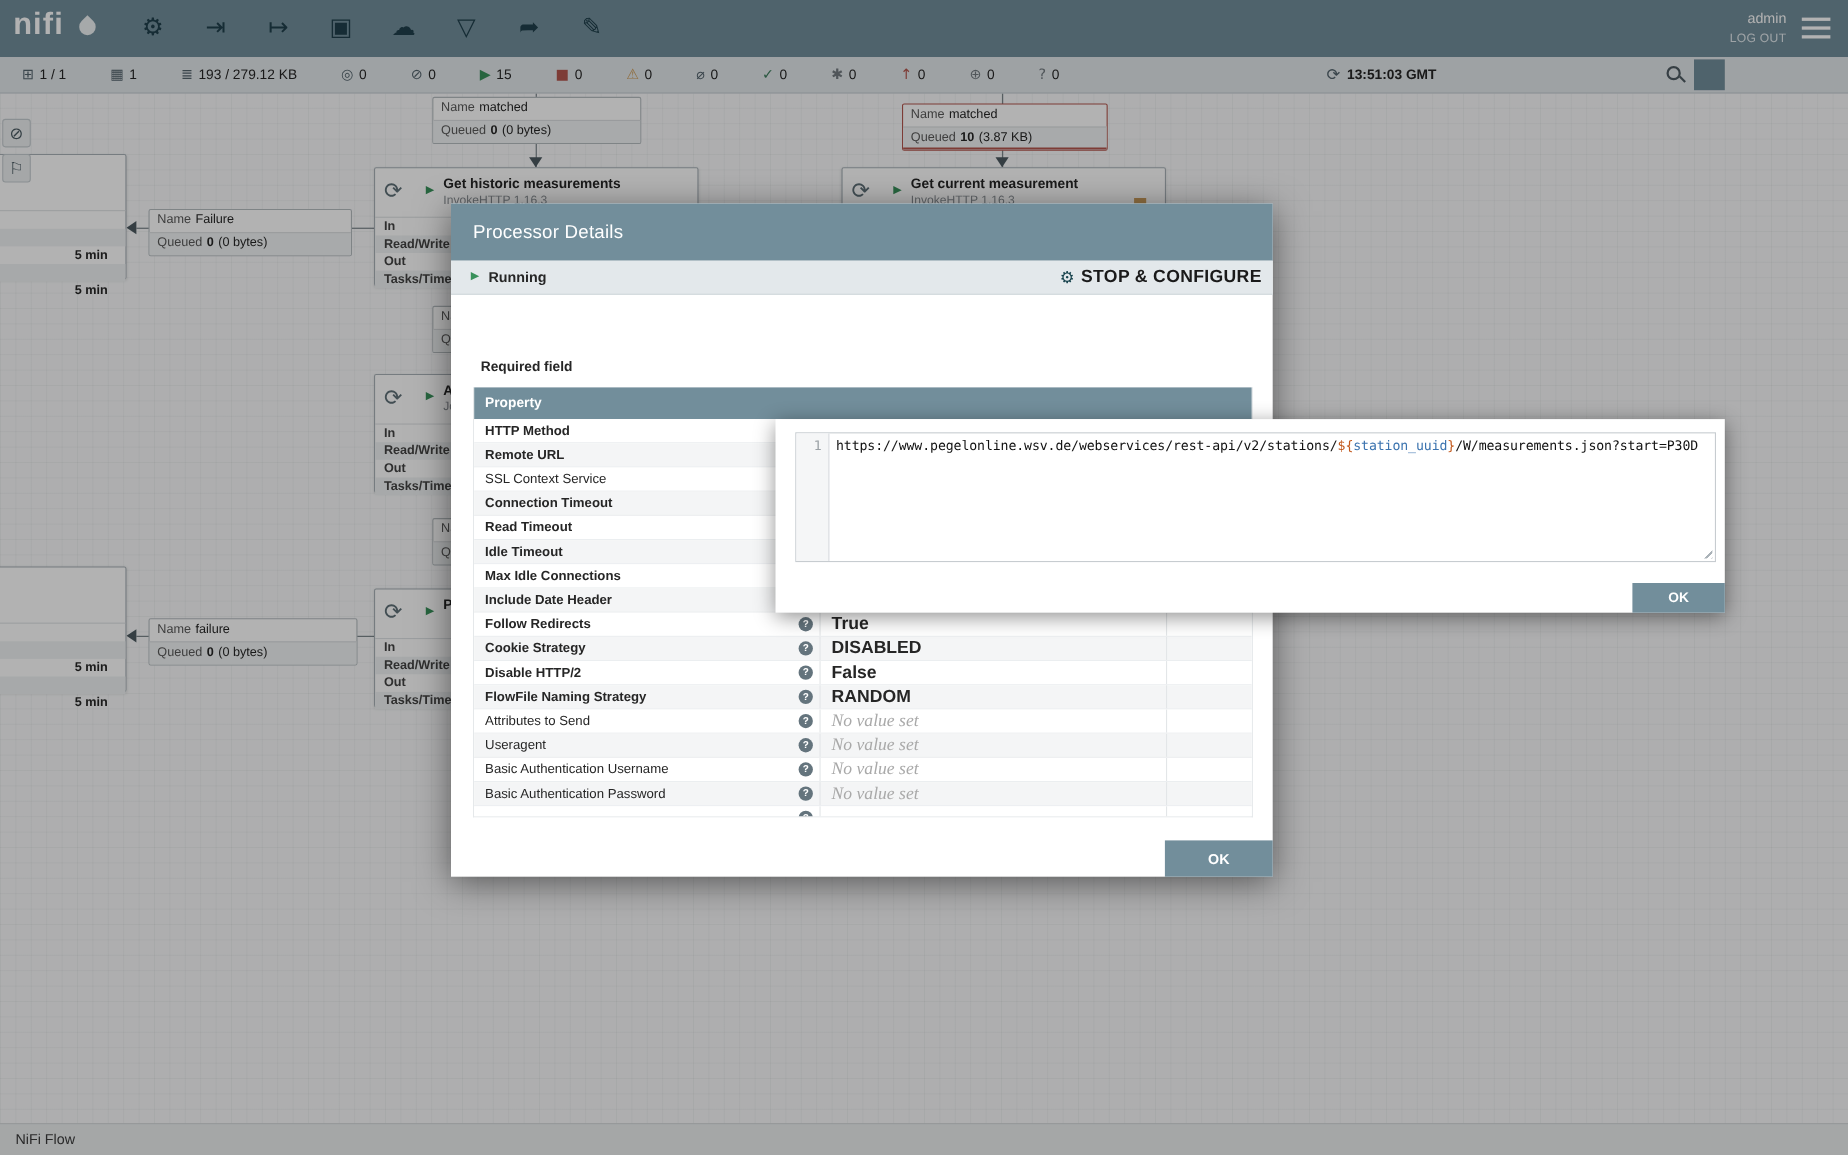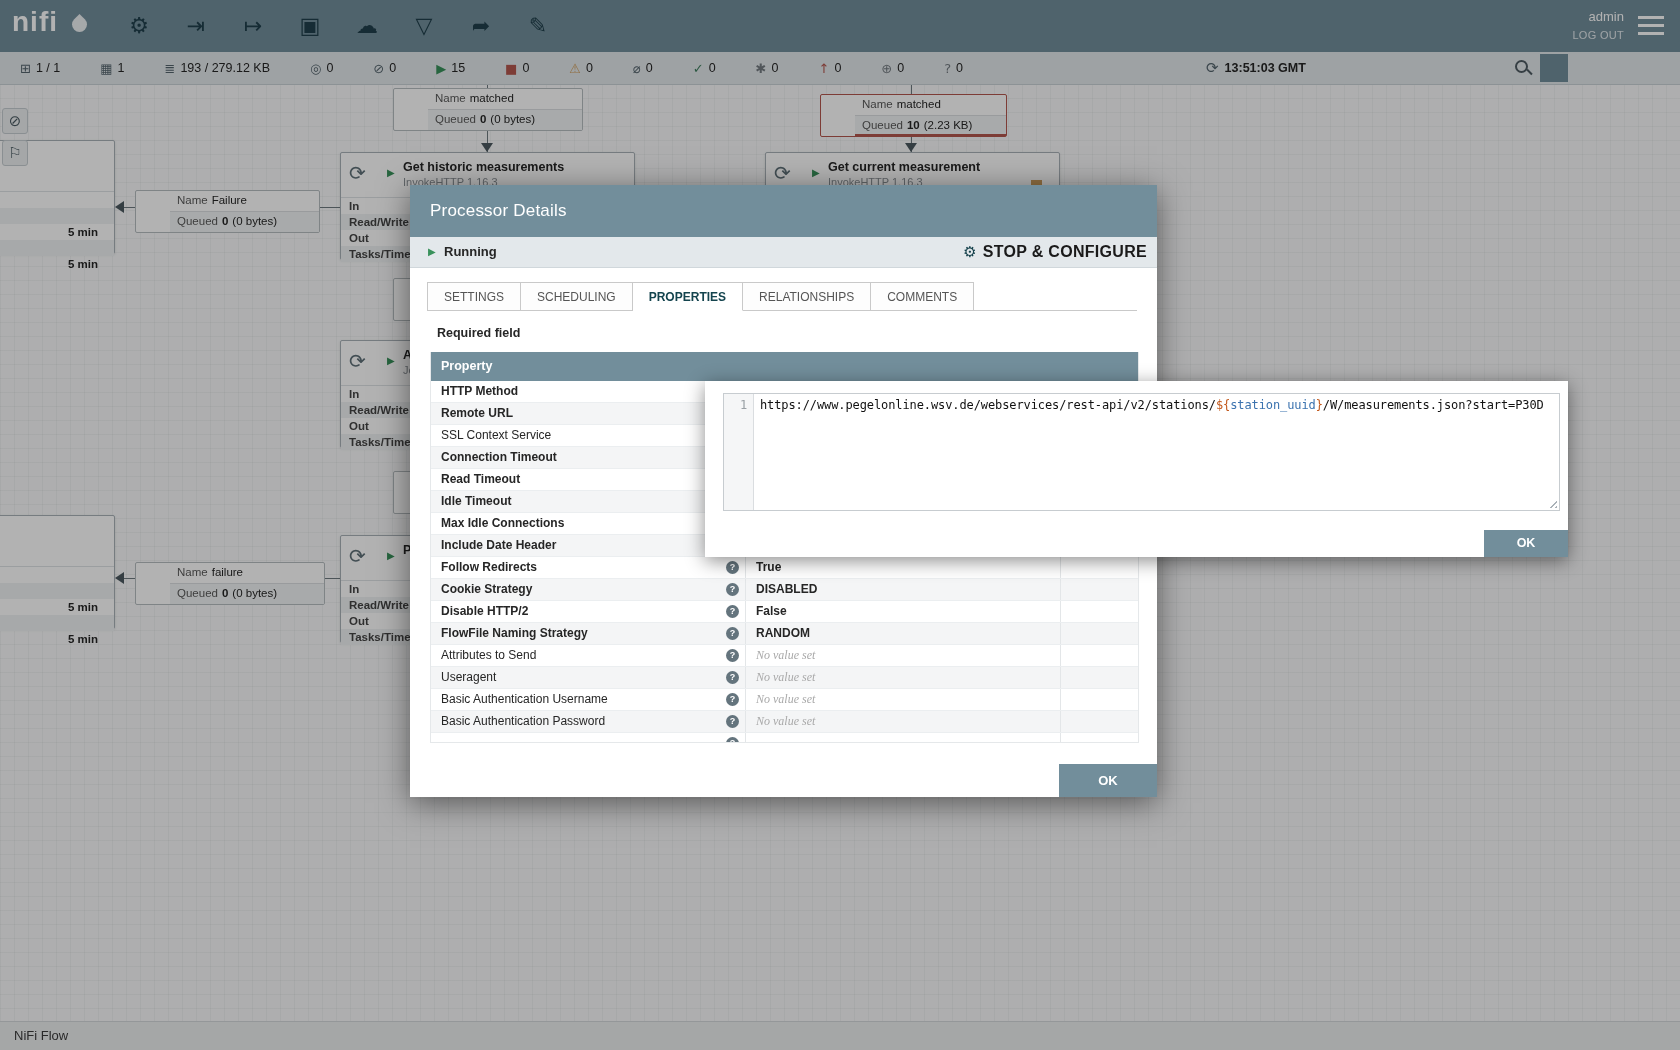--- a/index.html
+++ b/index.html
@@ -41,21 +41,21 @@
                      linear-gradient(to bottom,rgba(80,90,95,.05) 1px,transparent 1px);
     background-size:14px 14px;z-index:1;}
   .flow-layer{position:absolute;left:0;top:0;width:100%;height:100%;z-index:2;}
   .edge{position:absolute;background:#6f7a80;z-index:1;}
   .arrow-down{position:absolute;width:0;height:0;border-left:6px solid transparent;
     border-right:6px solid transparent;border-top:9px solid #4d5a61;z-index:1;}
   .arrow-left{position:absolute;width:0;height:0;border-top:6px solid transparent;
     border-bottom:6px solid transparent;border-right:9px solid #4d5a61;z-index:1;}
 
   .conn{position:absolute;background:#fff;border:1px solid #b6bdc1;border-radius:2px;
-    font-size:11.5px;z-index:2;box-sizing:border-box;padding-left:34px;}
+    font-size:11.5px;z-index:2;box-sizing:border-box;}
   .conn .r1{padding:2px 7px;height:16px;line-height:14px;white-space:nowrap;overflow:hidden;}
   .conn .r2{padding:2px 7px;height:16px;line-height:14px;background:#f1f4f5;
     border-top:1px solid #dcdfe1;white-space:nowrap;overflow:hidden;}
   .conn .k{color:#595959;}
   .conn .v{color:#262626;margin-left:4px;}
   .conn .b{font-weight:bold;}
   .conn.alert{border-color:#b4574e;}
   .conn.alert .r2{box-shadow:inset 0 -2px 0 #b4574e;}
 
   .proc{position:absolute;background:#fff;border:1px solid #a9b2b8;border-radius:2px;
@@ -114,21 +114,21 @@
   .thead .h1{width:315px;line-height:29px;padding-left:10px;box-sizing:border-box;}
   .thead .h2{flex:1;line-height:29px;padding-left:10px;}
   .trow{display:flex;height:22px;border-bottom:1px solid #ebeef0;background:#fff;box-sizing:border-box;}
   .trow.alt{background:#f4f5f6;}
   .c1{position:relative;width:315px;box-sizing:border-box;border-right:1px solid #e3e6e8;
     padding-left:10px;line-height:21px;font-size:12px;color:#262626;white-space:nowrap;overflow:hidden;}
   .c1.req .pname{font-weight:bold;}
   .help{position:absolute;right:6px;top:4px;width:13px;height:13px;border-radius:50%;background:#64747d;
     color:#fff;font-size:9px;line-height:13px;text-align:center;font-weight:bold;}
   .c2{width:315px;box-sizing:border-box;border-right:1px solid #e3e6e8;padding-left:10px;
-    line-height:21px;font-size:12px;color:#262626;font-weight:bold;white-space:nowrap;overflow:hidden;}
+    line-height:21px;font-size:16px;color:#262626;font-weight:bold;white-space:nowrap;overflow:hidden;}
   .c2.unset{font-weight:normal;font-style:italic;color:#a9a9a9;font-family:Liberation Serif, serif;}
   .c3{flex:1;}
 
   .btn{position:absolute;background:#728e9b;color:#fff;text-align:center;font-weight:bold;cursor:pointer;}
   .dlg-ok{right:0;bottom:0;width:98px;height:33px;line-height:33px;font-size:13px;}
 
   
   .value-editor{position:absolute;left:705px;top:381px;width:863px;height:176px;background:#fff;
     box-shadow:0 4px 18px rgba(0,0,0,.45);z-index:40;}
   .cm{position:absolute;left:18px;top:12px;width:837px;height:118px;border:1px solid #c7ccd0;
@@ -159,21 +159,21 @@
     <div class="arrow-left" style="left:115px;top:201px"></div>
     <div class="arrow-left" style="left:115px;top:572px"></div>
     <div class="bulletin"></div>
 
   <div class="conn" style="left: 393px; top: 88px; width: 190px;">
         <div class="r1"><span class="k">Name</span><span class="v">matched</span></div>
         <div class="r2"><span class="k">Queued</span><span class="v b">0</span><span class="v">(0 bytes)</span></div>
       </div>
       <div class="conn alert" style="left: 820px; top: 94px; width: 187px;">
         <div class="r1"><span class="k">Name</span><span class="v">matched</span></div>
-        <div class="r2"><span class="k">Queued</span><span class="v b">10</span><span class="v">(2.23 KB)</span></div>
+        <div class="r2"><span class="k">Queued</span><span class="v b">10</span><span class="v">(3.87 KB)</span></div>
       </div>
       <div class="conn" style="left: 135px; top: 190px; width: 185px;">
         <div class="r1"><span class="k">Name</span><span class="v">Failure</span></div>
         <div class="r2"><span class="k">Queued</span><span class="v b">0</span><span class="v">(0 bytes)</span></div>
       </div>
       <div class="conn" style="left: 135px; top: 562px; width: 190px;">
         <div class="r1"><span class="k">Name</span><span class="v">failure</span></div>
         <div class="r2"><span class="k">Queued</span><span class="v b">0</span><span class="v">(0 bytes)</span></div>
       </div>
       <div class="conn" style="left: 393px; top: 278px; width: 190px;">
@@ -374,27 +374,20 @@
       <span>Processor Details</span>
     </div>
     <div class="dlg-status">
       <span class="run-ico">▶</span>
       <span class="run-label">Running</span>
       <div class="stopcfg">
         <span class="ico">⚙</span>
         <span class="txt">STOP &amp; CONFIGURE</span>
       </div>
     </div>
-    <div class="tabs">
-        <div class="tab">SETTINGS</div>
-        <div class="tab">SCHEDULING</div>
-        <div class="tab active">PROPERTIES</div>
-        <div class="tab">RELATIONSHIPS</div>
-        <div class="tab">COMMENTS</div>
-      </div>
     <div class="required-note">Required field</div>
     <div class="ptable">
       <div class="thead">
         <div class="h1">Property</div>
       </div>
       <div>
           <div class="trow">
             <div class="c1 req"><span class="pname">HTTP Method</span><span class="help">?</span></div>
             <div class="c2"><span class="pvalue"></span></div>
             <div class="c3"></div>

